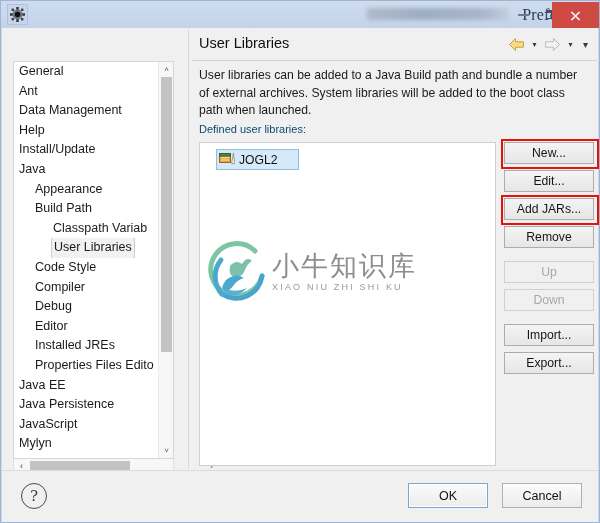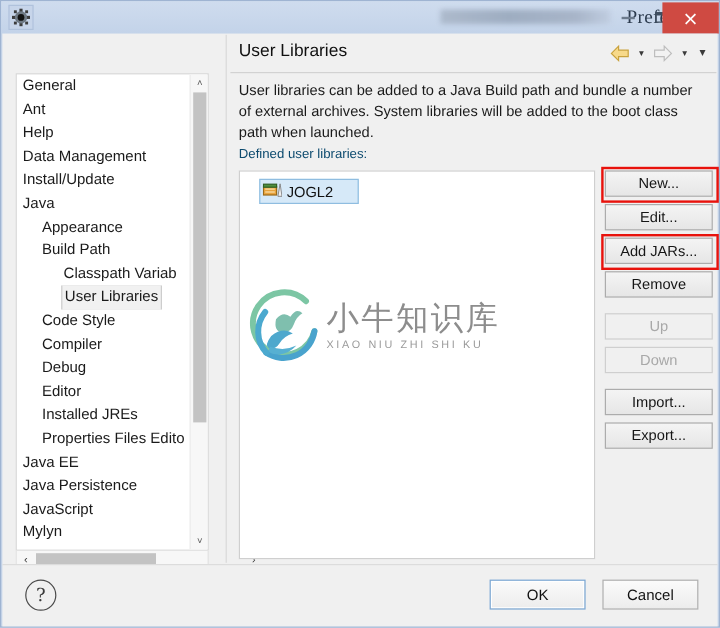--- a/index.html
+++ b/index.html
@@ -231,22 +231,22 @@
     <div class="winbtn btn-close">×</div>
   </div>
 
   <div class="content">
 
 
     <div class="tree-panel">
       <div class="tree-list" id="tree-list">
           <div class="tree-item lvl0"><span class="lbl">General</span></div>
           <div class="tree-item lvl0"><span class="lbl">Ant</span></div>
+          <div class="tree-item lvl0"><span class="lbl">Data Management</span></div>
           <div class="tree-item lvl0"><span class="lbl">Help</span></div>
-          <div class="tree-item lvl0"><span class="lbl">Data Management</span></div>
           <div class="tree-item lvl0"><span class="lbl">Install/Update</span></div>
           <div class="tree-item lvl0"><span class="lbl">Java</span></div>
           <div class="tree-item lvl1"><span class="lbl">Appearance</span></div>
           <div class="tree-item lvl1"><span class="lbl">Build Path</span></div>
           <div class="tree-item lvl2"><span class="lbl">Classpath Variab</span></div>
           <div class="tree-item lvl2 selected"><span class="lbl">User Libraries</span></div>
           <div class="tree-item lvl1"><span class="lbl">Code Style</span></div>
           <div class="tree-item lvl1"><span class="lbl">Compiler</span></div>
           <div class="tree-item lvl1"><span class="lbl">Debug</span></div>
           <div class="tree-item lvl1"><span class="lbl">Editor</span></div>

